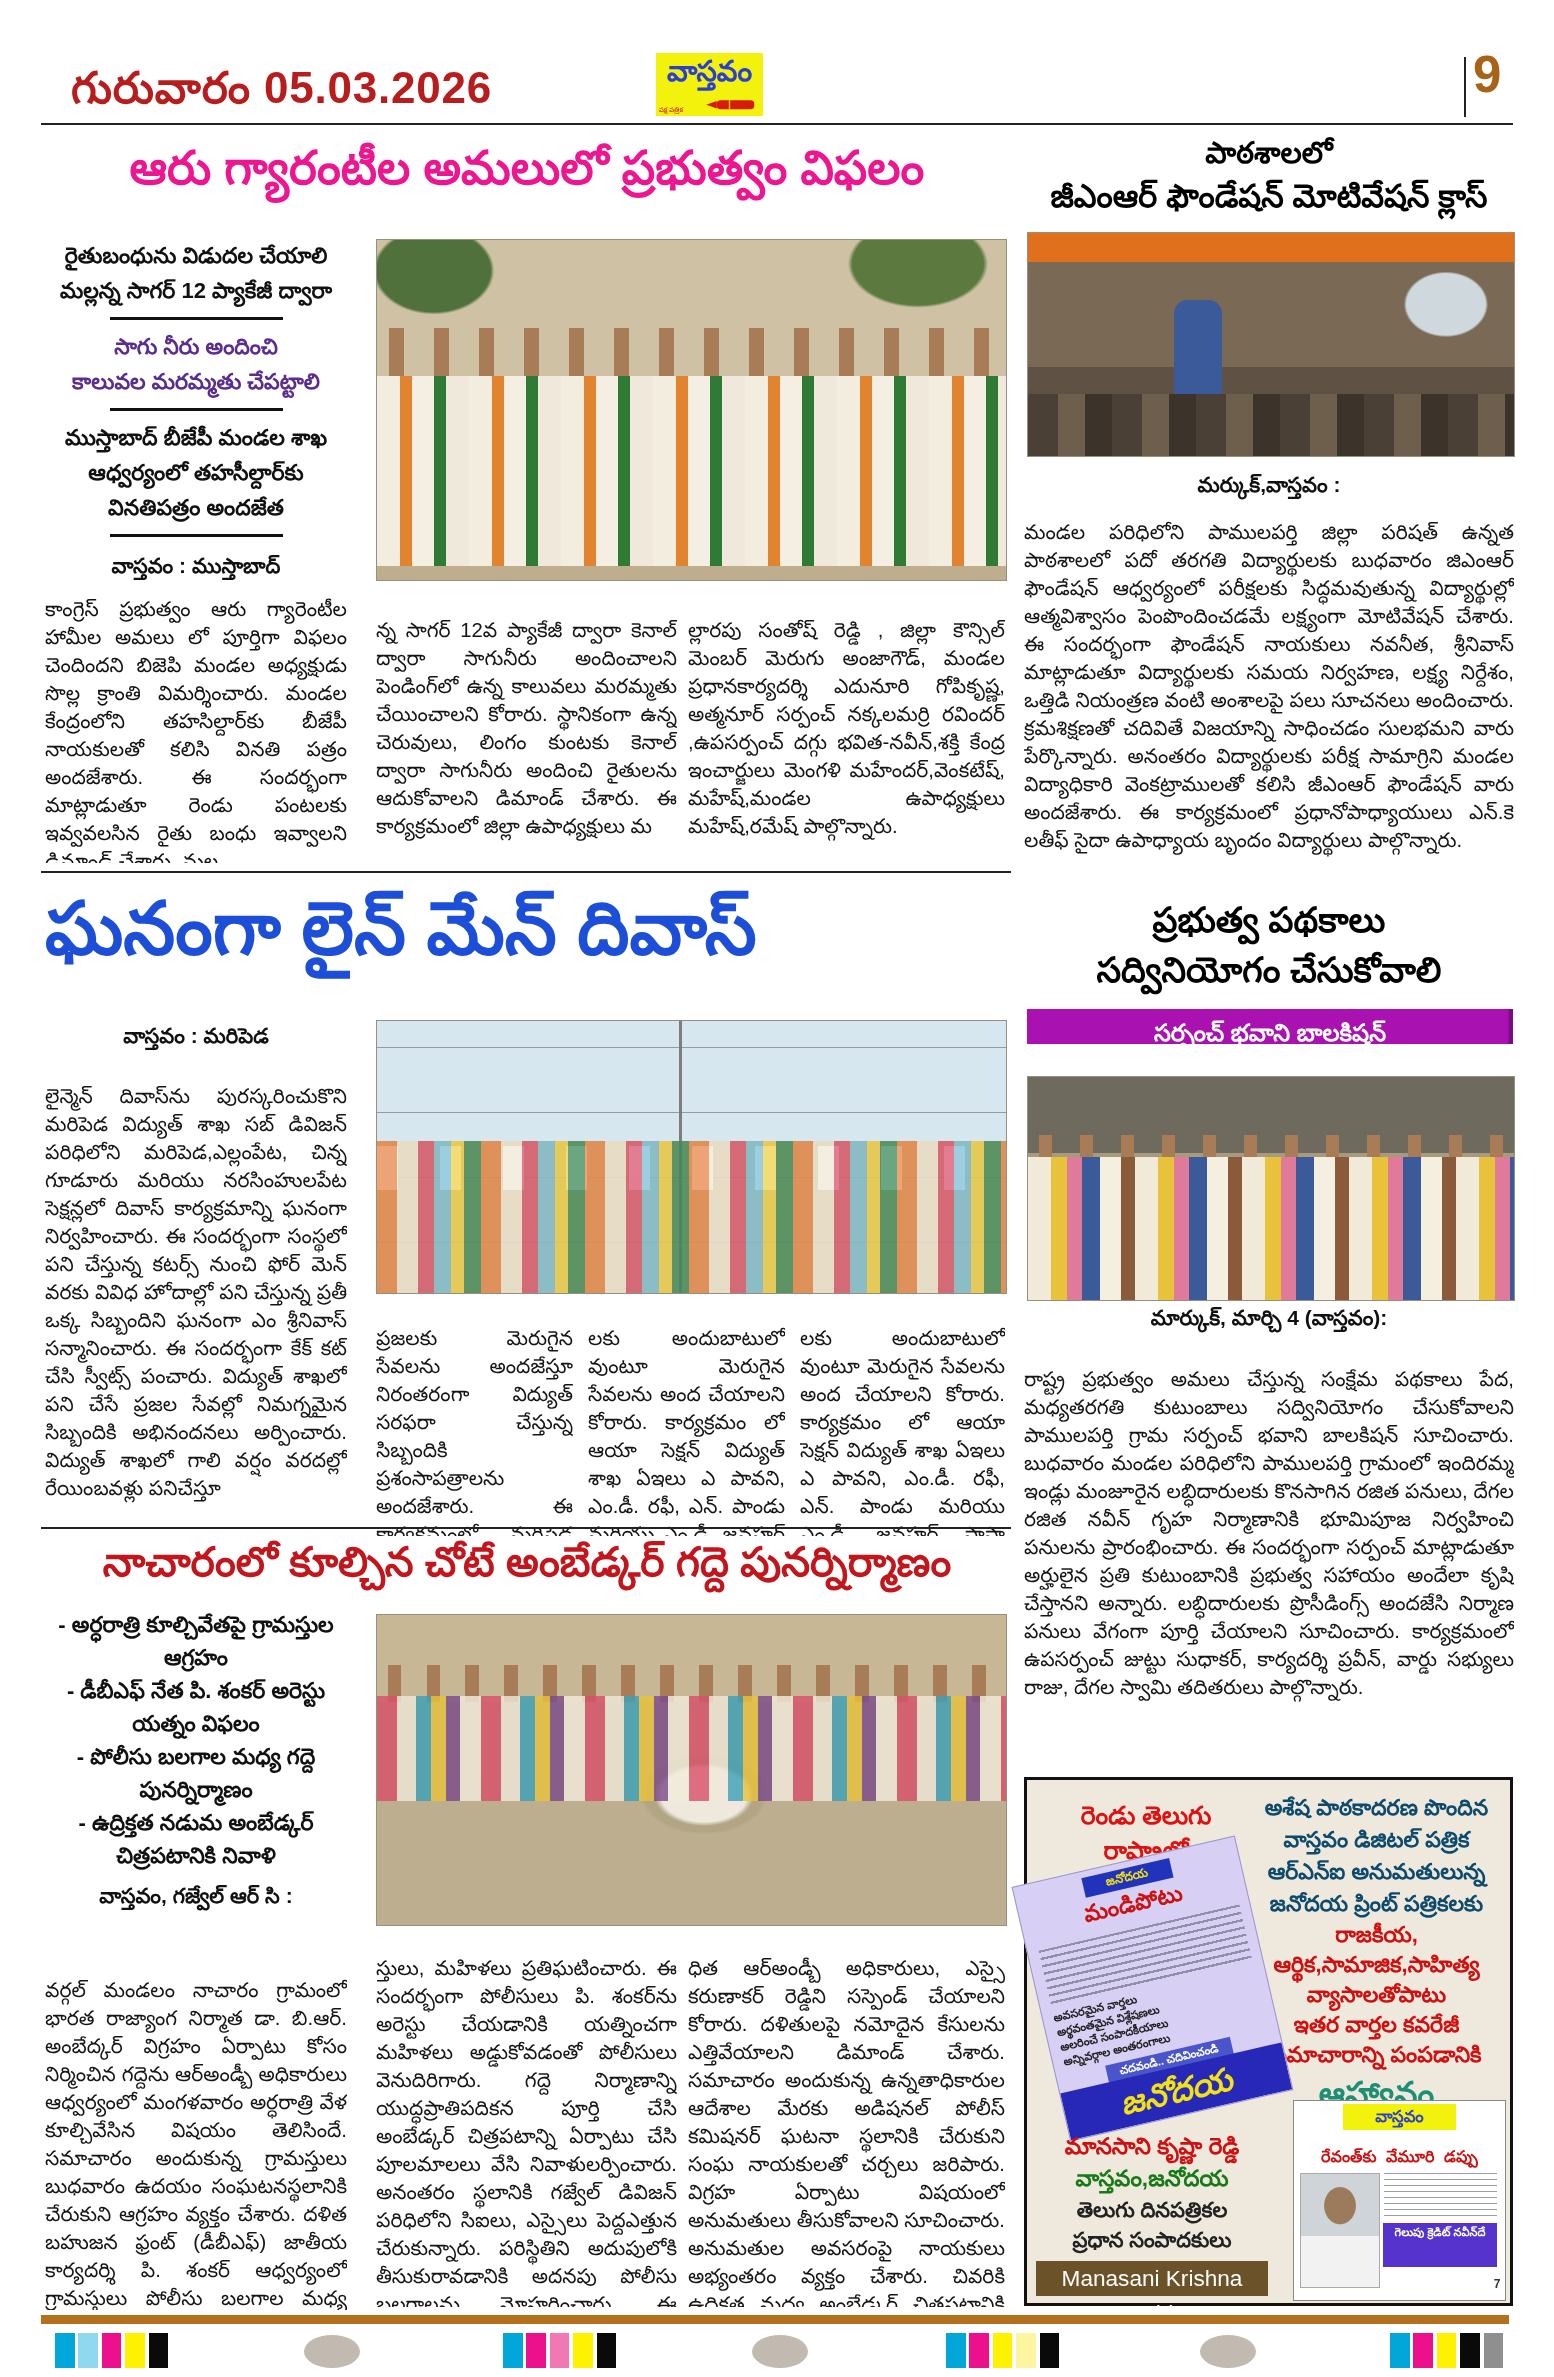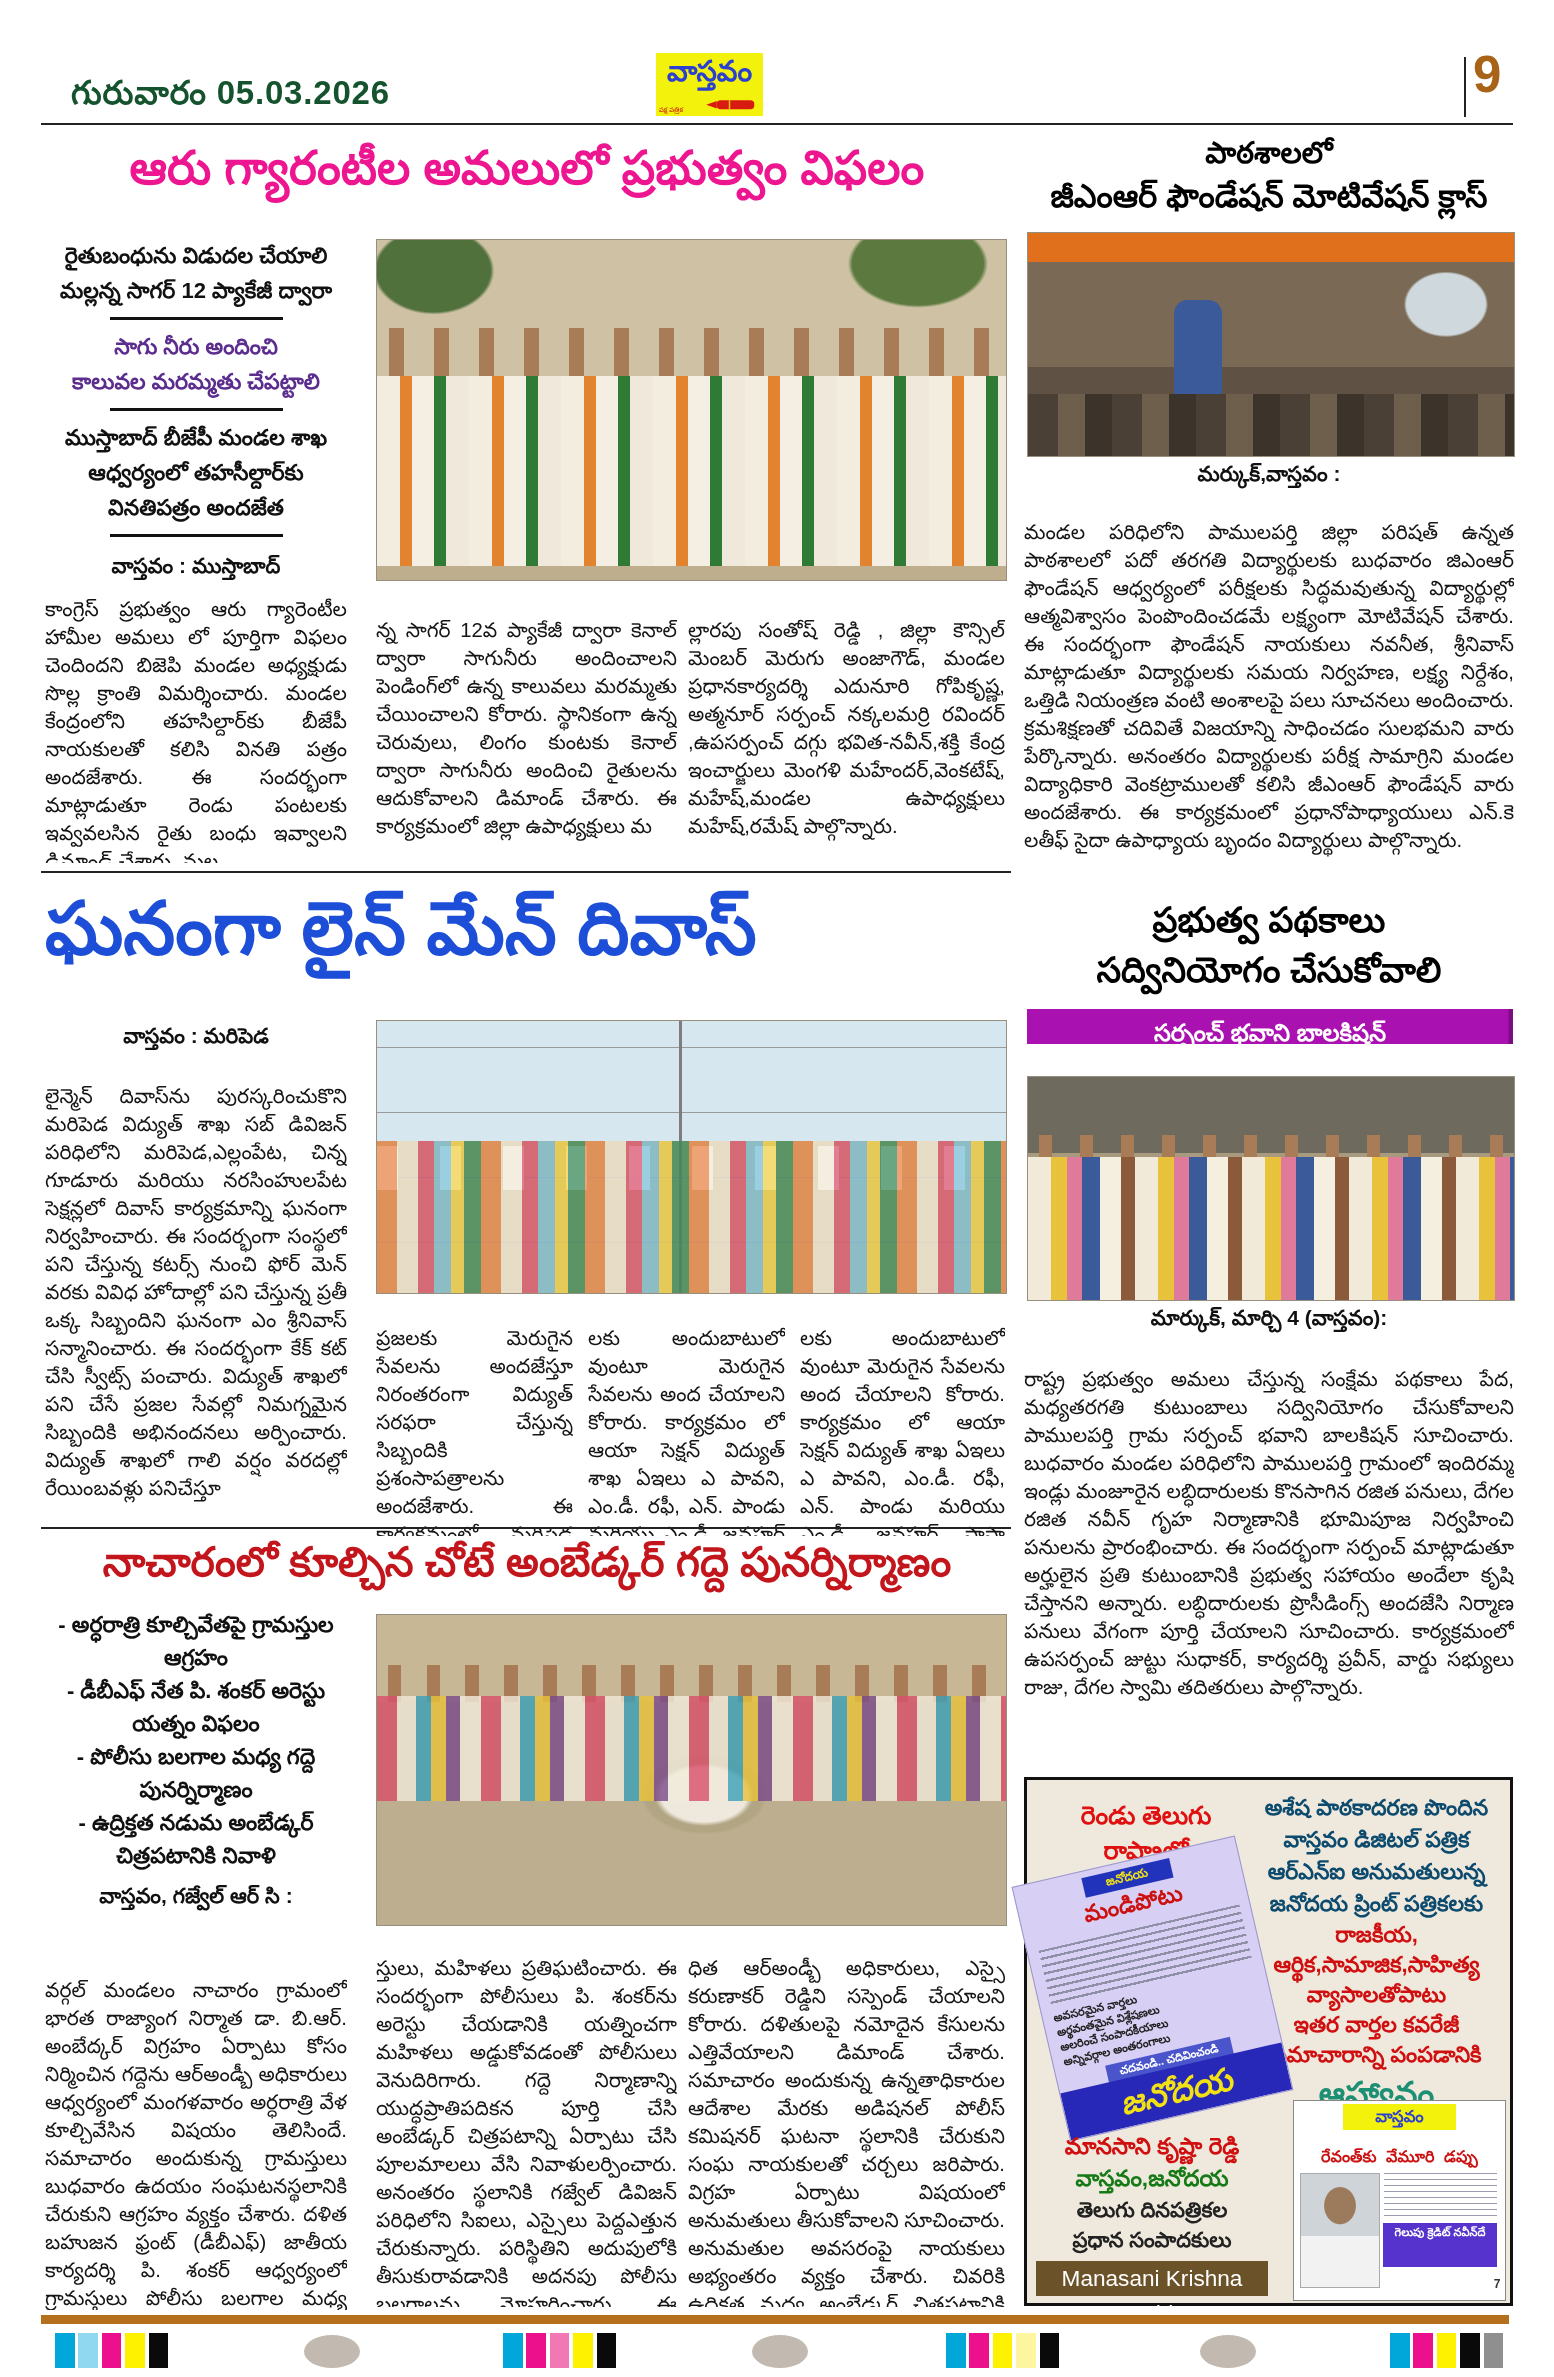--- a/index.html
+++ b/index.html
@@ -1,20 +1,20 @@
 <!DOCTYPE html>
 <html lang="te" style="font-size:12px"><head>
 <meta charset="utf-8">
 <style>
   html,body{margin:0;padding:0;background:#ffffff;}
   .page{position:relative;width:1555px;height:2377px;background:#ffffff;
         font-family:"Liberation Sans", sans-serif;color:#111;overflow:hidden;}
 
   
-  .date{position:absolute;left:71px;top:63px;font-size:33px;font-weight:bold;color:#14532d;letter-spacing:0.8px;margin-top:11px;}
+  .date{position:absolute;left:71px;top:63px;font-size:44px;font-weight:bold;color:#b91c1c;letter-spacing:0.8px;}
   .pagenum{position:absolute;left:1473px;top:45px;font-size:51px;font-weight:bold;color:#a96318;}
   .head-vline{position:absolute;left:1464px;top:57px;width:2.3px;height:60px;background:#222;}
   .head-rule{position:absolute;left:41px;top:123px;width:1472px;height:2.3px;background:#222;}
 
   .masthead{position:absolute;left:656px;top:53px;width:107px;height:63px;background:#f2f20c;
             text-align:center;overflow:hidden;}
   .masthead .mtitle{font-size:29px;font-weight:bold;color:#2b3fd0;line-height:33px;margin-top:1.5px;}
   .masthead .msub{position:absolute;left:3px;bottom:3px;font-size:6.8px;color:#cc1111;text-align:left;line-height:7.5px;width:30px;}
   .masthead svg{position:absolute;right:4.5px;bottom:4.5px;}
 
@@ -184,21 +184,21 @@
   <div class="col" style="left:376px;top:596px;width:301px;height:280px;">న్న సాగర్ 12వ ప్యాకేజీ ద్వారా కెనాల్ ద్వారా సాగునీరు అందించాలని పెండింగ్‌లో ఉన్న కాలువలు మరమ్మతు చేయించాలని కోరారు. స్థానికంగా ఉన్న చెరువులు, లింగం కుంటకు కెనాల్ ద్వారా సాగునీరు అందించి రైతులను ఆదుకోవాలని డిమాండ్ చేశారు. ఈ కార్యక్రమంలో జిల్లా ఉపాధ్యక్షులు మ</div>
   <div class="col" style="left:688px;top:596px;width:317px;height:280px;">ల్లారపు సంతోష్ రెడ్డి , జిల్లా కౌన్సిల్ మెంబర్ మెరుగు అంజాగౌడ్, మండల ప్రధానకార్యదర్శి ఎదునూరి గోపికృష్ణ, అత్మనూర్ సర్పంచ్ నక్కలమర్రి రవిందర్ ,ఉపసర్పంచ్ దగ్గు భవిత-నవీన్,శక్తి కేంద్ర ఇంచార్జులు మెంగళి మహేందర్,వెంకటేష్, మహేష్,మండల ఉపాధ్యక్షులు మహేష్,రమేష్ పాల్గొన్నారు.</div>
 
   <div class="divider" style="top:871px;"></div>
 
   <div class="rh1">
     <div class="l1">పాఠశాలలో</div>
     <div class="l2">జీఎంఆర్ ఫౌండేషన్ మోటివేషన్ క్లాస్</div>
   </div>
   <div class="photo photo-class" style="left:1027px;top:232px;width:486px;height:223px;"></div>
-  <div class="caption" style="left:1024px;top:462px;width:490px;">మర్కుక్,వాస్తవం :</div>
+  <div class="caption" style="left:1024px;top:473px;width:490px;">మర్కుక్,వాస్తవం :</div>
   <div class="col" style="left:1024px;top:498px;width:490px;height:382px;">మండల పరిధిలోని పాములపర్తి  జిల్లా పరిషత్ ఉన్నత పాఠశాలలో పదో తరగతి విద్యార్థులకు బుధవారం జిఎంఆర్ ఫౌండేషన్ ఆధ్వర్యంలో పరీక్షలకు సిద్ధమవుతున్న విద్యార్థుల్లో ఆత్మవిశ్వాసం పెంపొందించడమే లక్ష్యంగా మోటివేషన్ చేశారు. ఈ సందర్భంగా ఫౌండేషన్ నాయకులు నవనీత, శ్రీనివాస్ మాట్లాడుతూ విద్యార్థులకు సమయ నిర్వహణ, లక్ష్య నిర్దేశం, ఒత్తిడి నియంత్రణ వంటి అంశాలపై పలు సూచనలు అందించారు. క్రమశిక్షణతో చదివితే విజయాన్ని సాధించడం సులభమని వారు పేర్కొన్నారు. అనంతరం విద్యార్థులకు పరీక్ష సామాగ్రిని మండల విద్యాధికారి వెంకట్రాములతో కలిసి జీఎంఆర్ ఫౌండేషన్ వారు అందజేశారు. ఈ కార్యక్రమంలో ప్రధానోపాధ్యాయులు ఎన్.కె లతీఫ్ సైదా ఉపాధ్యాయ బృందం విద్యార్థులు పాల్గొన్నారు.</div>
 
   <div class="rh2">
     <div>ప్రభుత్వ పథకాలు</div>
     <div>సద్వినియోగం చేసుకోవాలి</div>
   </div>
   <div class="banner">సర్పంచ్ భవాని బాలకిషన్</div>
   <div class="photo photo-sarpanch" style="left:1027px;top:1076px;width:486px;height:223px;"></div>
   <div class="caption" style="left:1024px;top:1306px;width:490px;">మార్కుక్, మార్చి 4 (వాస్తవం):</div>
   <div class="col" style="left:1024px;top:1345px;width:490px;height:418px;">రాష్ట్ర ప్రభుత్వం అమలు చేస్తున్న సంక్షేమ పథకాలు పేద, మధ్యతరగతి కుటుంబాలు సద్వినియోగం చేసుకోవాలని పాములపర్తి గ్రామ సర్పంచ్ భవాని బాలకిషన్ సూచించారు. బుధవారం మండల పరిధిలోని పాములపర్తి గ్రామంలో ఇందిరమ్మ ఇండ్లు మంజూరైన లబ్ధిదారులకు కొనసాగిన రజిత పనులు, దేగల రజిత నవీన్ గృహ నిర్మాణానికి భూమిపూజ నిర్వహించి పనులను ప్రారంభించారు. ఈ సందర్భంగా సర్పంచ్ మాట్లాడుతూ అర్హులైన ప్రతి కుటుంబానికి ప్రభుత్వ సహాయం అందేలా కృషి చేస్తానని అన్నారు. లబ్ధిదారులకు ప్రొసీడింగ్స్ అందజేసి నిర్మాణ పనులు వేగంగా పూర్తి చేయాలని సూచించారు. కార్యక్రమంలో ఉపసర్పంచ్ జుట్టు సుధాకర్, కార్యదర్శి ప్రవీన్, వార్డు సభ్యులు రాజు, దేగల స్వామి తదితరులు పాల్గొన్నారు.</div>

